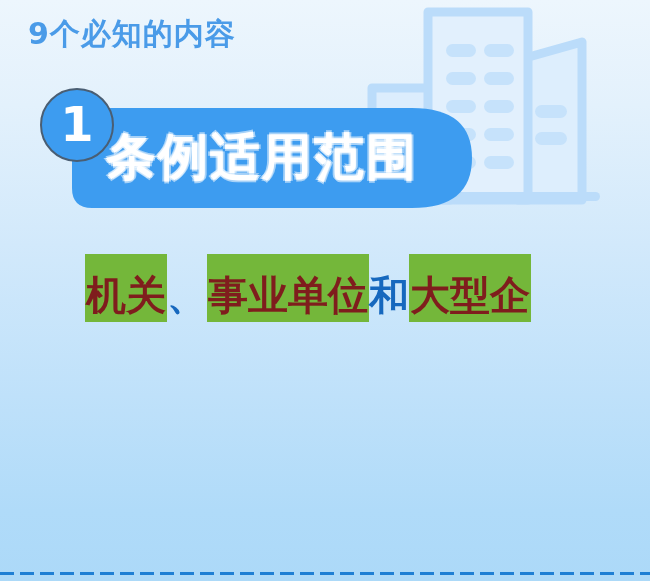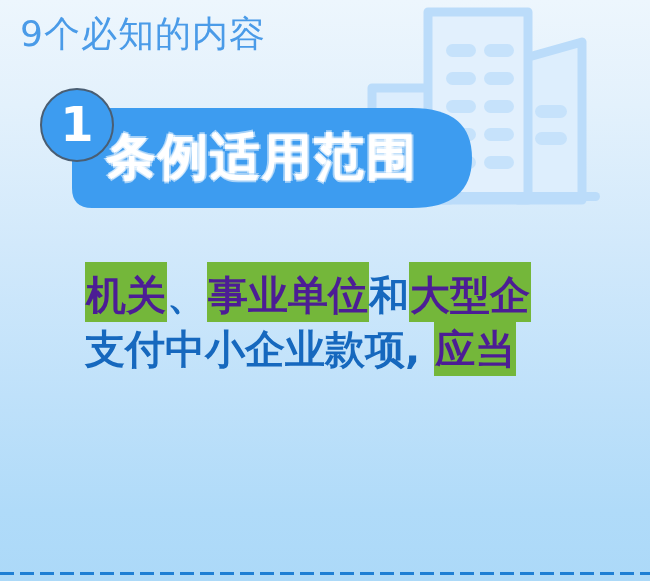--- a/index.html
+++ b/index.html
@@ -28,25 +28,25 @@
     top: 0;
     right: 0;
     width: 300px;
     height: 250px;
     pointer-events: none;
   }
 
   
   .headline {
     position: absolute;
-    left: 20px;
+    left: 28px;
     top: 12px;
-    font-size: 36px;
+    font-size: 30px;
     line-height: 44px;
-    font-weight: 400;
+    font-weight: 700;
     color: #4A9BE8;
     letter-spacing: 1px;
     white-space: nowrap;
     font-family: "DejaVu Sans", "Liberation Sans", sans-serif;
   }
 
   
   .banner-wrap {
     position: absolute;
     left: 72px;
@@ -116,22 +116,22 @@
     color: #1668BE;
     font-family: "DejaVu Sans", "Liberation Sans", sans-serif;
     letter-spacing: 0px;
   }
   .body-copy .ln {
     display: block;
     white-space: nowrap;
   }
   .hl {
     background: #74B73A;
-    color: #4c1d95;
-    padding: 10px 1px 4px 1px;
+    color: #7f1d1d;
+    padding: 18px 1px 4px 1px;
     box-decoration-break: clone;
     -webkit-box-decoration-break: clone;
   }
   .gap { display:inline-block; width: 14px; }
 
   
   .dashed-rule {
     position: absolute;
     left: 0;
     right: 0;
@@ -182,18 +182,17 @@
     </svg>
     <div class="banner-text">条例适用范围</div>
   </div>
 
   <div class="badge">
     <span class="badge-num">1</span>
   </div>
 
   <div class="body-copy" id="body-copy">
       <span class="ln"><span class="hl">机关</span><span class="">、</span><span class="hl">事业单位</span><span class="">和</span><span class="hl">大型企</span></span>
-      <span class="ln"><span class="">支付中小企业款项,</span><span class="gap"></span><span class="hl">应当</span></span>
     </div>
 
   <div class="dashed-rule"></div>
 
 </div>
 
 </body></html>

